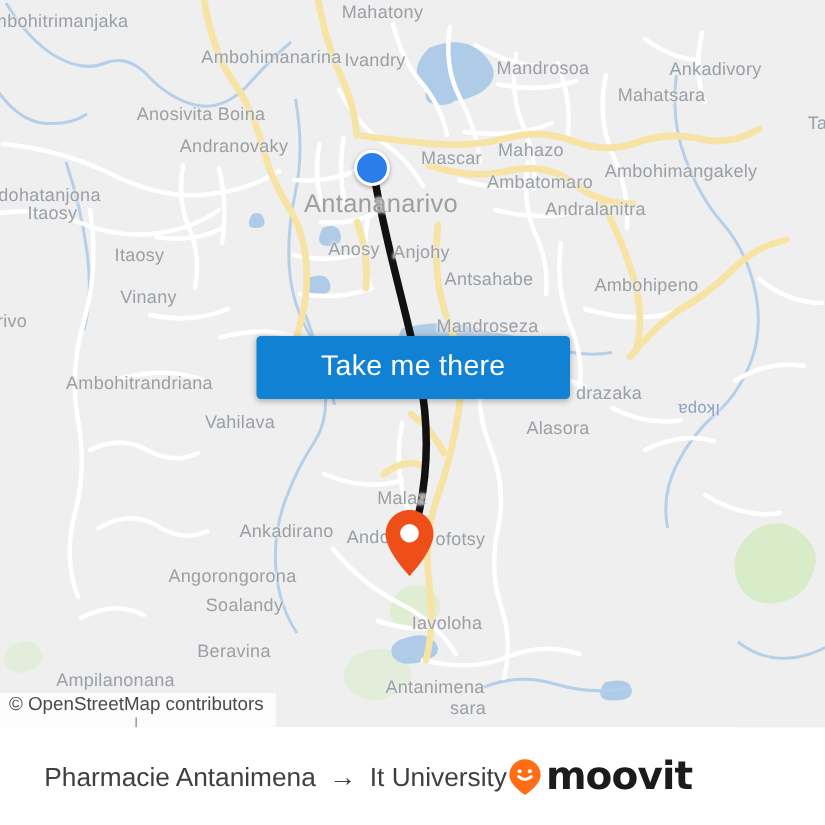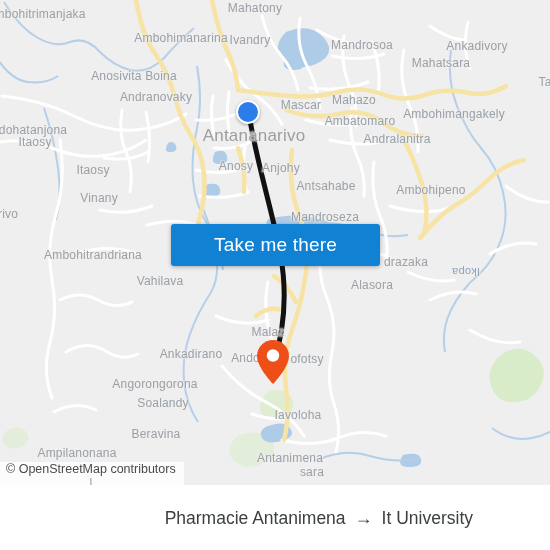--- a/index.html
+++ b/index.html
@@ -65,21 +65,21 @@
     padding:0 8px 0 6px;
     background:rgba(255,255,255,.82);
     color:#4a4a4a;font-size:12.5px;white-space:nowrap;flex-direction:column;
   }
   #attribution .sep{padding:0 4px;color:#9a9a9a;}
 
   
   #footer{
     position:absolute;left:0;top:485px;width:491px;height:65px;
     background:#ffffff;
-    display:flex;align-items:center;justify-content:flex-end;
+    display:flex;align-items:center;justify-content:center;
     padding:0 18px;box-sizing:border-box;
     border-top:1px solid #fff;
   }
   #trip{display:flex;align-items:center;gap:9px;}
   #trip .ep{font-size:17.5px;color:#3c4043;white-space:nowrap;}
   #trip .arrow{font-size:18px;color:#3c4043;line-height:1;}
   #brand{display:flex;align-items:center;gap:2px;}
   #brand .wordmark{
     font-size:26px;font-weight:bold;color:#1b1b1b;letter-spacing:-.6px;
     font-family:"DejaVu Sans","Liberation Sans",sans-serif;
@@ -253,14 +253,23 @@
       <span>© OpenMapTiles</span>
     </div>
   </div>
 
   <div id="footer">
     <div id="trip">
       <span class="ep">Pharmacie Antanimena</span>
       <span class="arrow">→</span>
       <span class="ep">It University</span>
     </div>
+    <div id="brand">
+      <svg width="24" height="26" viewBox="0 0 24 26">
+        <path d="M12 1.2 C6.2 1.2 1.6 5.8 1.6 11.6 c0 6.9 10.4 13.3 10.4 13.3 s10.4 -6.4 10.4 -13.3 C22.4 5.8 17.8 1.2 12 1.2 Z" fill="#ff6d15"></path>
+        <circle cx="8.4" cy="9.2" r="1.35" fill="#ffffff"></circle>
+        <circle cx="15.2" cy="9.2" r="1.35" fill="#ffffff"></circle>
+        <path d="M7.6 12.6 q4.4 4.2 8.8 0" fill="none" stroke="#ffffff" stroke-width="1.9" stroke-linecap="round"></path>
+      </svg>
+      <span class="wordmark">moovit</span>
+    </div>
   </div>
 </div>
 
 </body></html>

